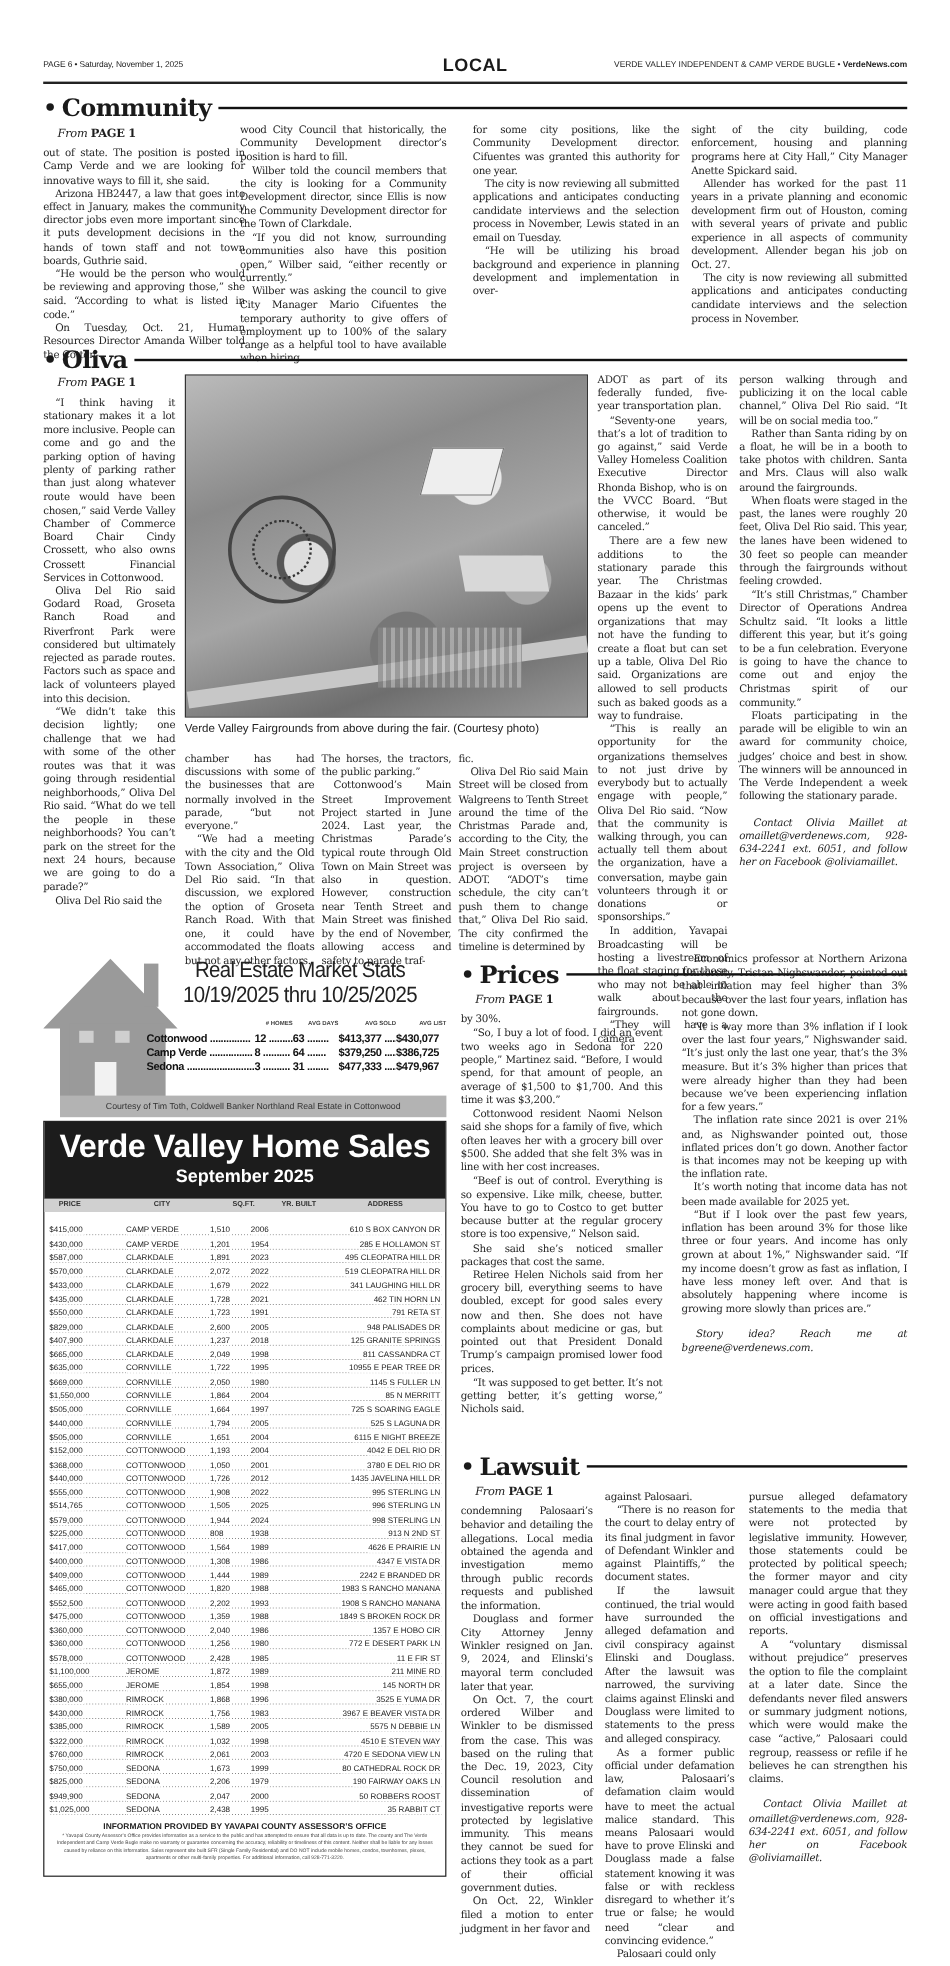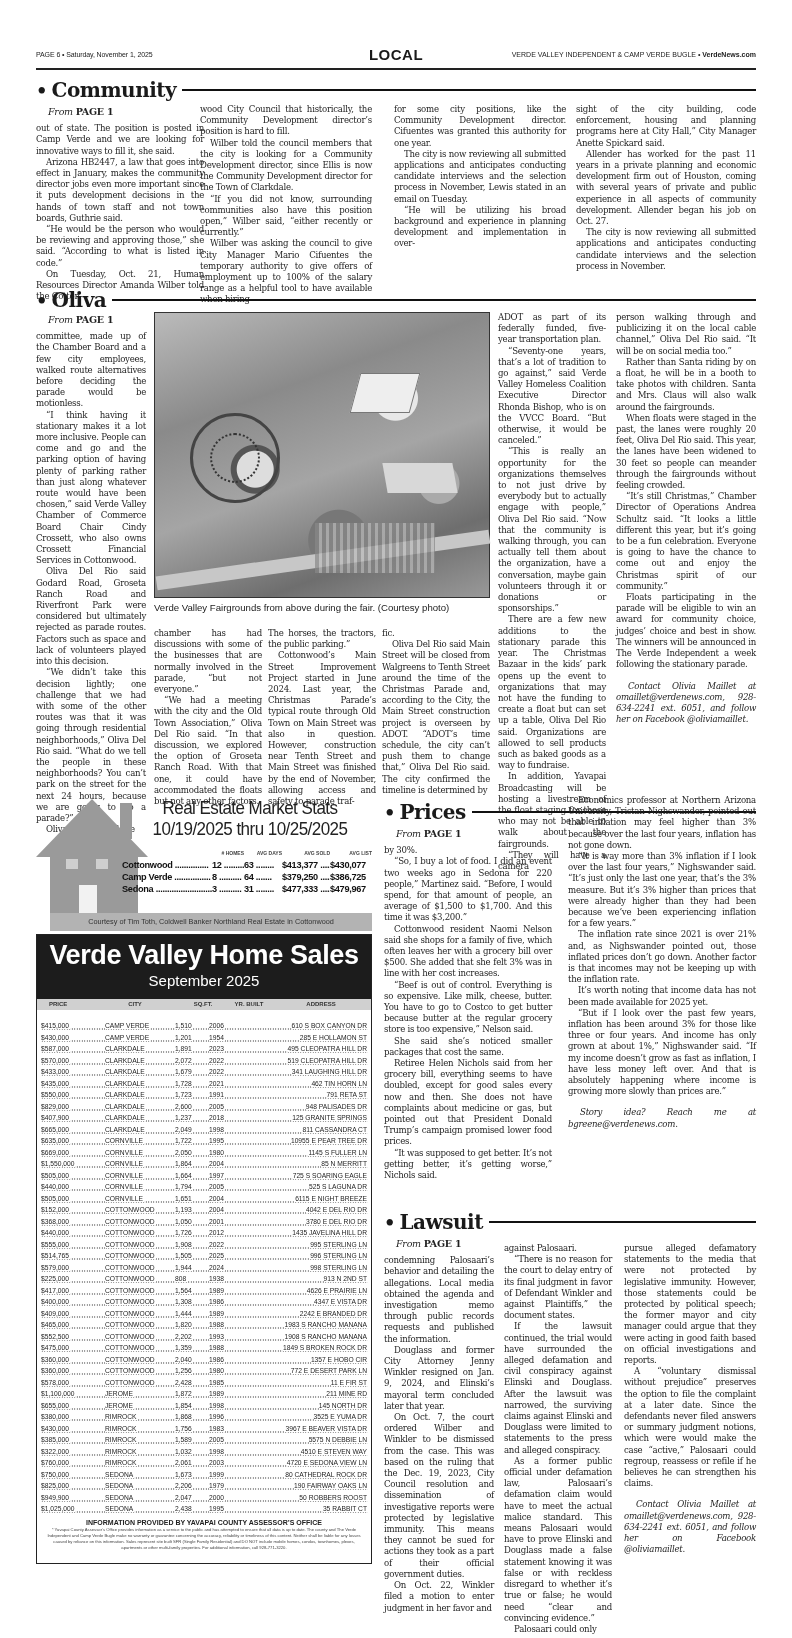--- a/index.html
+++ b/index.html
@@ -55,21 +55,21 @@
   .re-table .c2 { width: 38px; overflow: hidden; }
   .re-table .c3 { width: 48px; overflow: hidden; }
   .re-table .c4 { width: 42px; overflow: hidden; }
   .re-table .hdr span { text-align: right; }
   .re-courtesy { position: absolute; left: 14px; top: 118px; width: 322px; height: 18px; background: #b3b3b3; font-family: "Liberation Sans", sans-serif; font-size: 7.3px; text-align: center; line-height: 18px; color: #333; }
 
   
   .hs { position: absolute; left: 0; top: 934px; width: 336px; height: 630px; border: 1px solid #222; }
   .hs-banner { background: #1c1c1c; color: #fff; text-align: center; height: 64px; font-family: "Liberation Sans", sans-serif; }
   .hs-banner .t1 { font-size: 27px; font-weight: bold; line-height: 34px; padding-top: 3px; letter-spacing: -0.4px; }
-  .hs-banner .t2 { font-size: 15px; font-weight: normal; line-height: 18px; }
+  .hs-banner .t2 { font-size: 15px; font-weight: bold; line-height: 18px; }
   .hs-cols { display: flex; background: #d0d0d0; height: 11px; font-family: "Liberation Sans", sans-serif; font-size: 6px; font-weight: bold; color: #333; line-height: 11px; }
   .hs-cols span { display: inline-block; }
   .hs-list { padding: 10px 0 0 4px; }
   .hs-row { display: flex; height: 11.5px; line-height: 11.5px; font-family: "Liberation Sans", sans-serif; font-size: 6.7px; color: #222; white-space: nowrap; }
   .hs-row span { overflow: hidden; }
   .hs-row .p { width: 64px; }
   .hs-row .c { width: 70px; }
   .hs-row .s { width: 34px; }
   .hs-row .y { width: 28px; }
   .hs-row .a { width: 131px; text-align: right; }
@@ -119,21 +119,20 @@
       <p>The city is now reviewing all submitted applications and anticipates conducting candidate interviews and the selection process in November.</p>
     </div>
 
   <div class="section-head" style="top:288px">
     <span class="bullet">•</span>
     <span class="title">Oliva</span>
     <span class="rule"></span>
   </div>
   <div class="col" id="par1" style="left:0;top:312px;width:110px">
     <div class="from"><i>From</i> <b>PAGE 1</b></div>
-  <p class="noindent">committee, made up of the Chamber Board and a few city employees, walked route alternatives before deciding the parade would be motionless.</p>
       <p>“I think having it stationary makes it a lot more inclusive. People can come and go and the parking option of having plenty of parking rather than just along whatever route would have been chosen,” said Verde Valley Chamber of Commerce Board Chair Cindy Crossett, who also owns Crossett Financial Services in Cottonwood.</p>
       <p>Oliva Del Rio said Godard Road, Groseta Ranch Road and Riverfront Park were considered but ultimately rejected as parade routes. Factors such as space and lack of volunteers played into this decision.</p>
       <p>“We didn’t take this decision lightly; one challenge that we had with some of the other routes was that it was going through residential neighborhoods,” Oliva Del Rio said. “What do we tell the people in these neighborhoods? You can’t park on the street for the next 24 hours, because we are going to do a parade?”</p>
       <p>Oliva Del Rio said the</p>
     </div>
   <div class="photo">
     <div class="road"></div>
     <div class="lot"></div>
     <div class="ferris"></div>
     <div class="ferris2"></div>
@@ -149,22 +148,22 @@
       <p class="noindent">The horses, the tractors, the public parking.”</p>
       <p>Cottonwood’s Main Street Improvement Project started in June 2024. Last year, the Christmas Parade’s typical route through Old Town on Main Street was also in question. However, construction near Tenth Street and Main Street was finished by the end of November, allowing access and safety to parade traf-</p>
     </div>
   <div class="col" id="par4" style="left:346px;top:628px;width:108px">
       <p class="noindent">fic.</p>
       <p>Oliva Del Rio said Main Street will be closed from Walgreens to Tenth Street around the time of the Christmas Parade and, according to the City, the Main Street construction project is overseen by ADOT. “ADOT’s time schedule, the city can’t push them to change that,” Oliva Del Rio said. The city confirmed the timeline is determined by</p>
     </div>
   <div class="col" id="par5" style="left:462px;top:312px;width:108px">
       <p class="noindent">ADOT as part of its federally funded, five-year transportation plan.</p>
       <p>“Seventy-one years, that’s a lot of tradition to go against,” said Verde Valley Homeless Coalition Executive Director Rhonda Bishop, who is on the VVCC Board. “But otherwise, it would be canceled.”</p>
+      <p>There are a few new additions to the stationary parade this year. The Christmas Bazaar in the kids’ park opens up the event to organizations that may not have the funding to create a float but can set up a table, Oliva Del Rio said. Organizations are allowed to sell products such as baked goods as a way to fundraise.</p>
       <p>“This is really an opportunity for the organizations themselves to not just drive by everybody but to actually engage with people,” Oliva Del Rio said. “Now that the community is walking through, you can actually tell them about the organization, have a conversation, maybe gain volunteers through it or donations or sponsorships.”</p>
-      <p>There are a few new additions to the stationary parade this year. The Christmas Bazaar in the kids’ park opens up the event to organizations that may not have the funding to create a float but can set up a table, Oliva Del Rio said. Organizations are allowed to sell products such as baked goods as a way to fundraise.</p>
       <p>In addition, Yavapai Broadcasting will be hosting a livestream of the float staging for those who may not be able to walk about the fairgrounds.</p>
       <p>“They will have a camera</p>
     </div>
   <div class="col" id="par6" style="left:580px;top:312px;width:140px">
       <p class="noindent">person walking through and publicizing it on the local cable channel,” Oliva Del Rio said. “It will be on social media too.”</p>
       <p>Rather than Santa riding by on a float, he will be in a booth to take photos with children. Santa and Mrs. Claus will also walk around the fairgrounds.</p>
       <p>When floats were staged in the past, the lanes were roughly 20 feet, Oliva Del Rio said. This year, the lanes have been widened to 30 feet so people can meander through the fairgrounds without feeling crowded.</p>
       <p>“It’s still Christmas,” Chamber Director of Operations Andrea Schultz said. “It looks a little different this year, but it’s going to be a fun celebration. Everyone is going to have the chance to come out and enjoy the Christmas spirit of our community.”</p>
       <p>Floats participating in the parade will be eligible to win an award for community choice, judges’ choice and best in show. The winners will be announced in The Verde Independent a week following the stationary parade.</p>
       <p class="sig">Contact Olivia Maillet at omaillet@verdenews.com, 928-634-2241 ext. 6051, and follow her on Facebook @oliviamaillet.</p>

